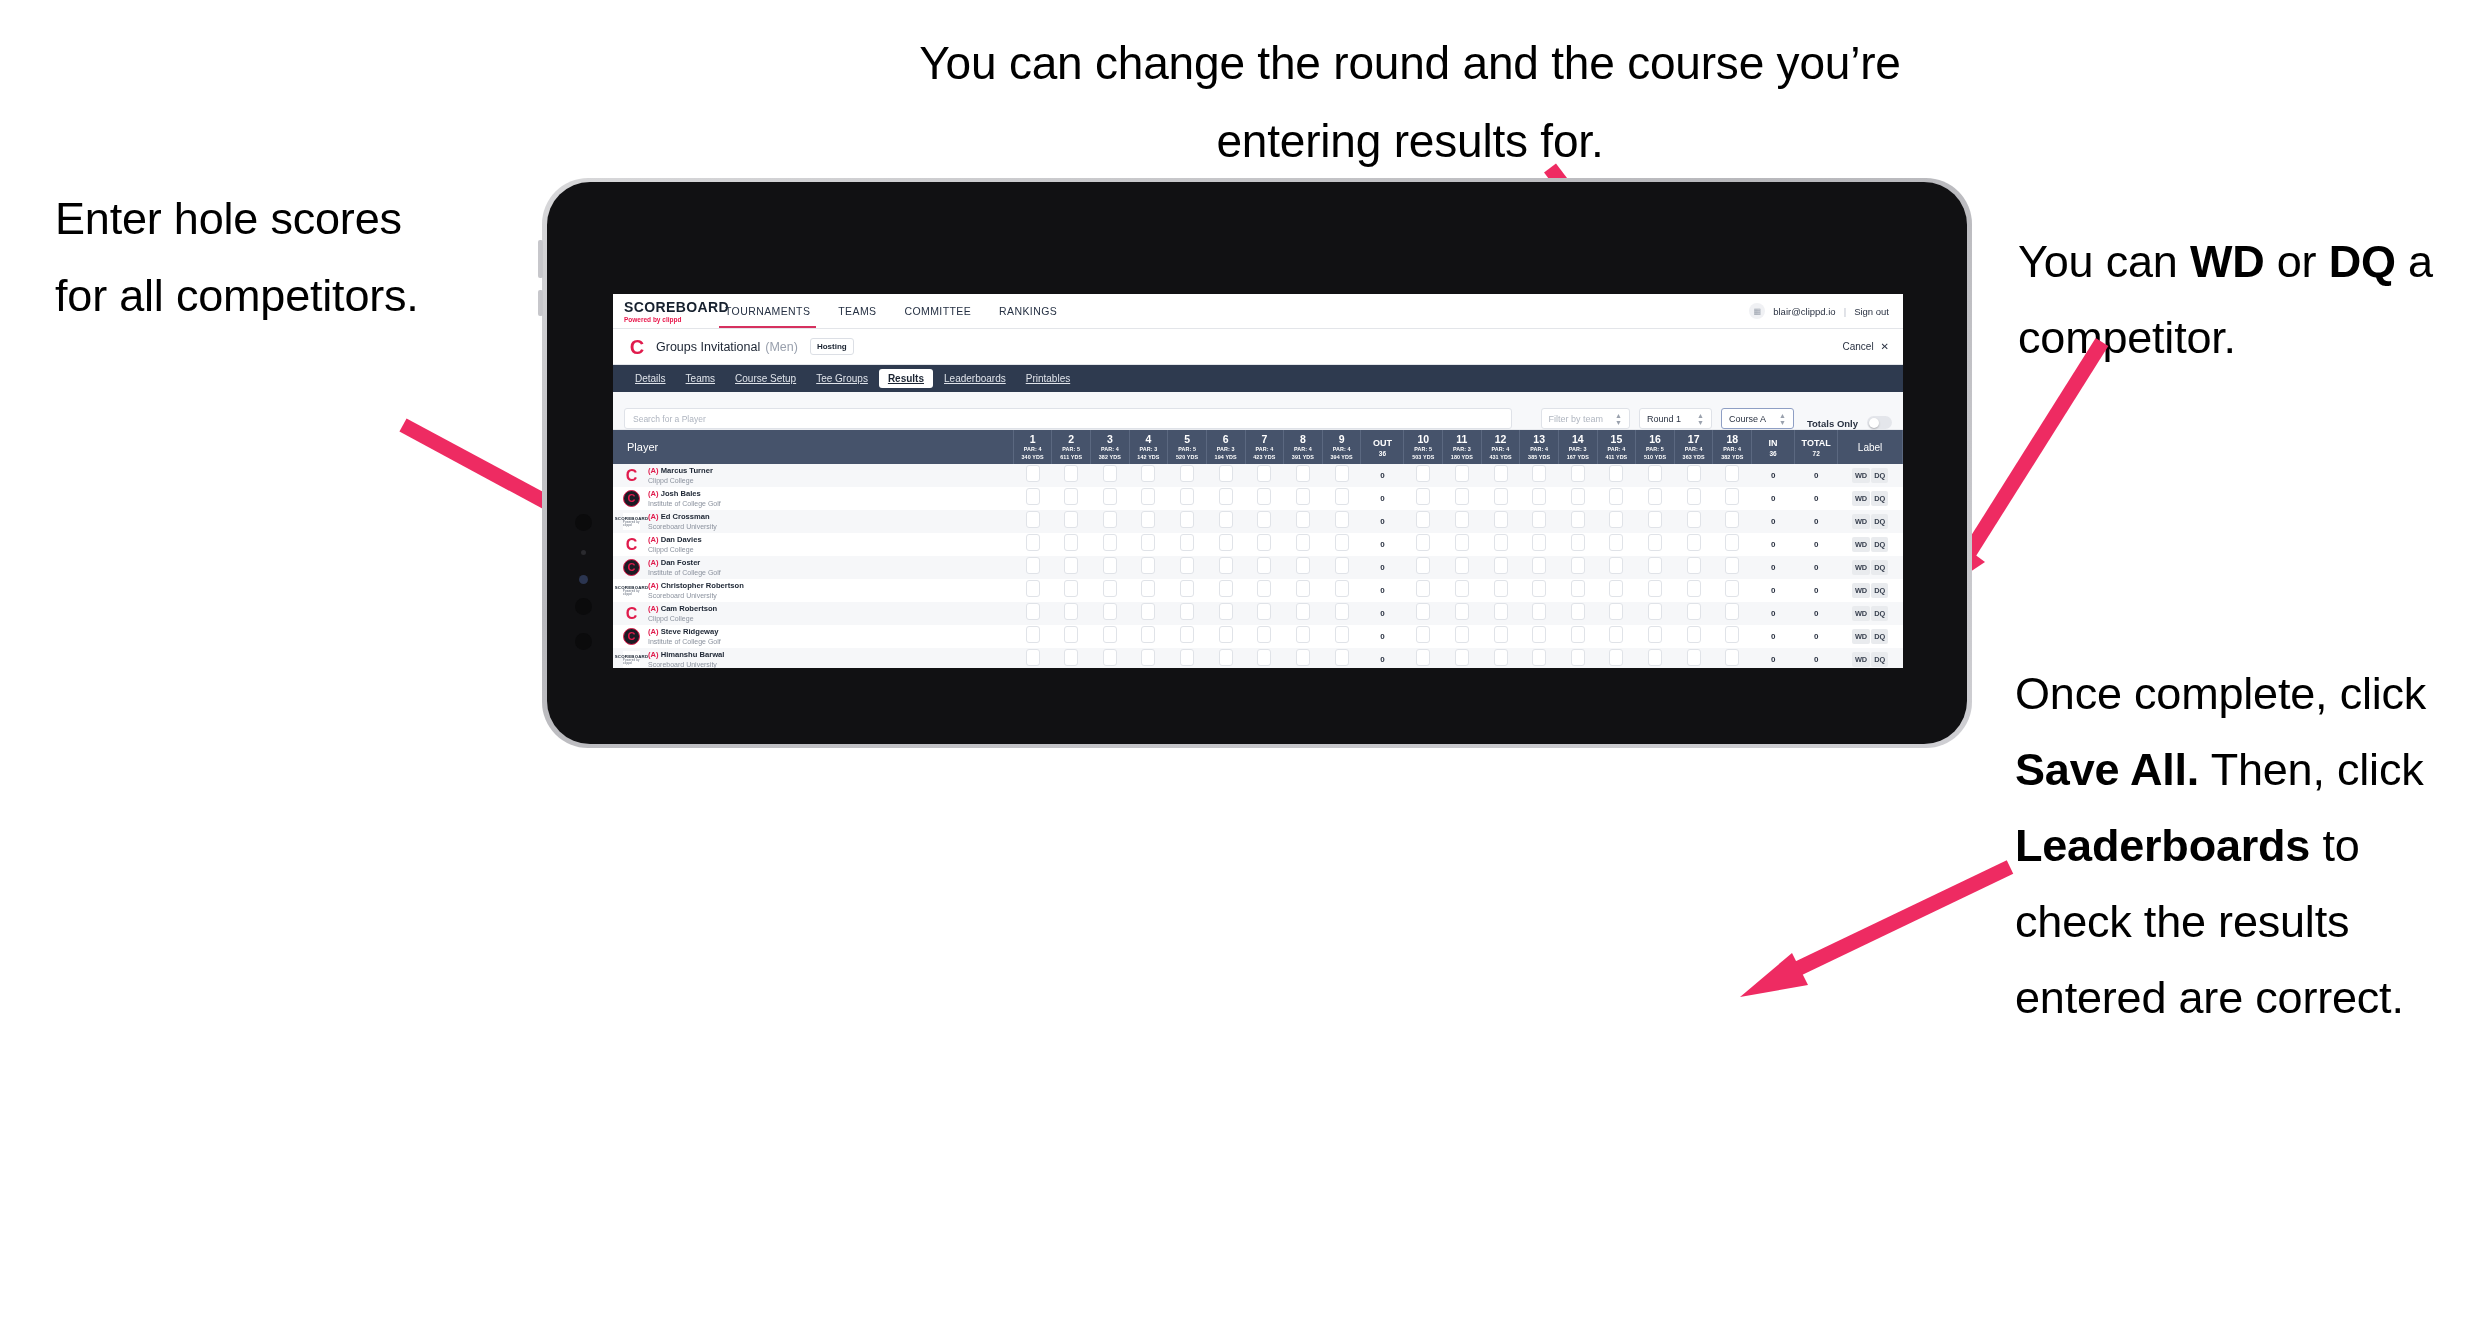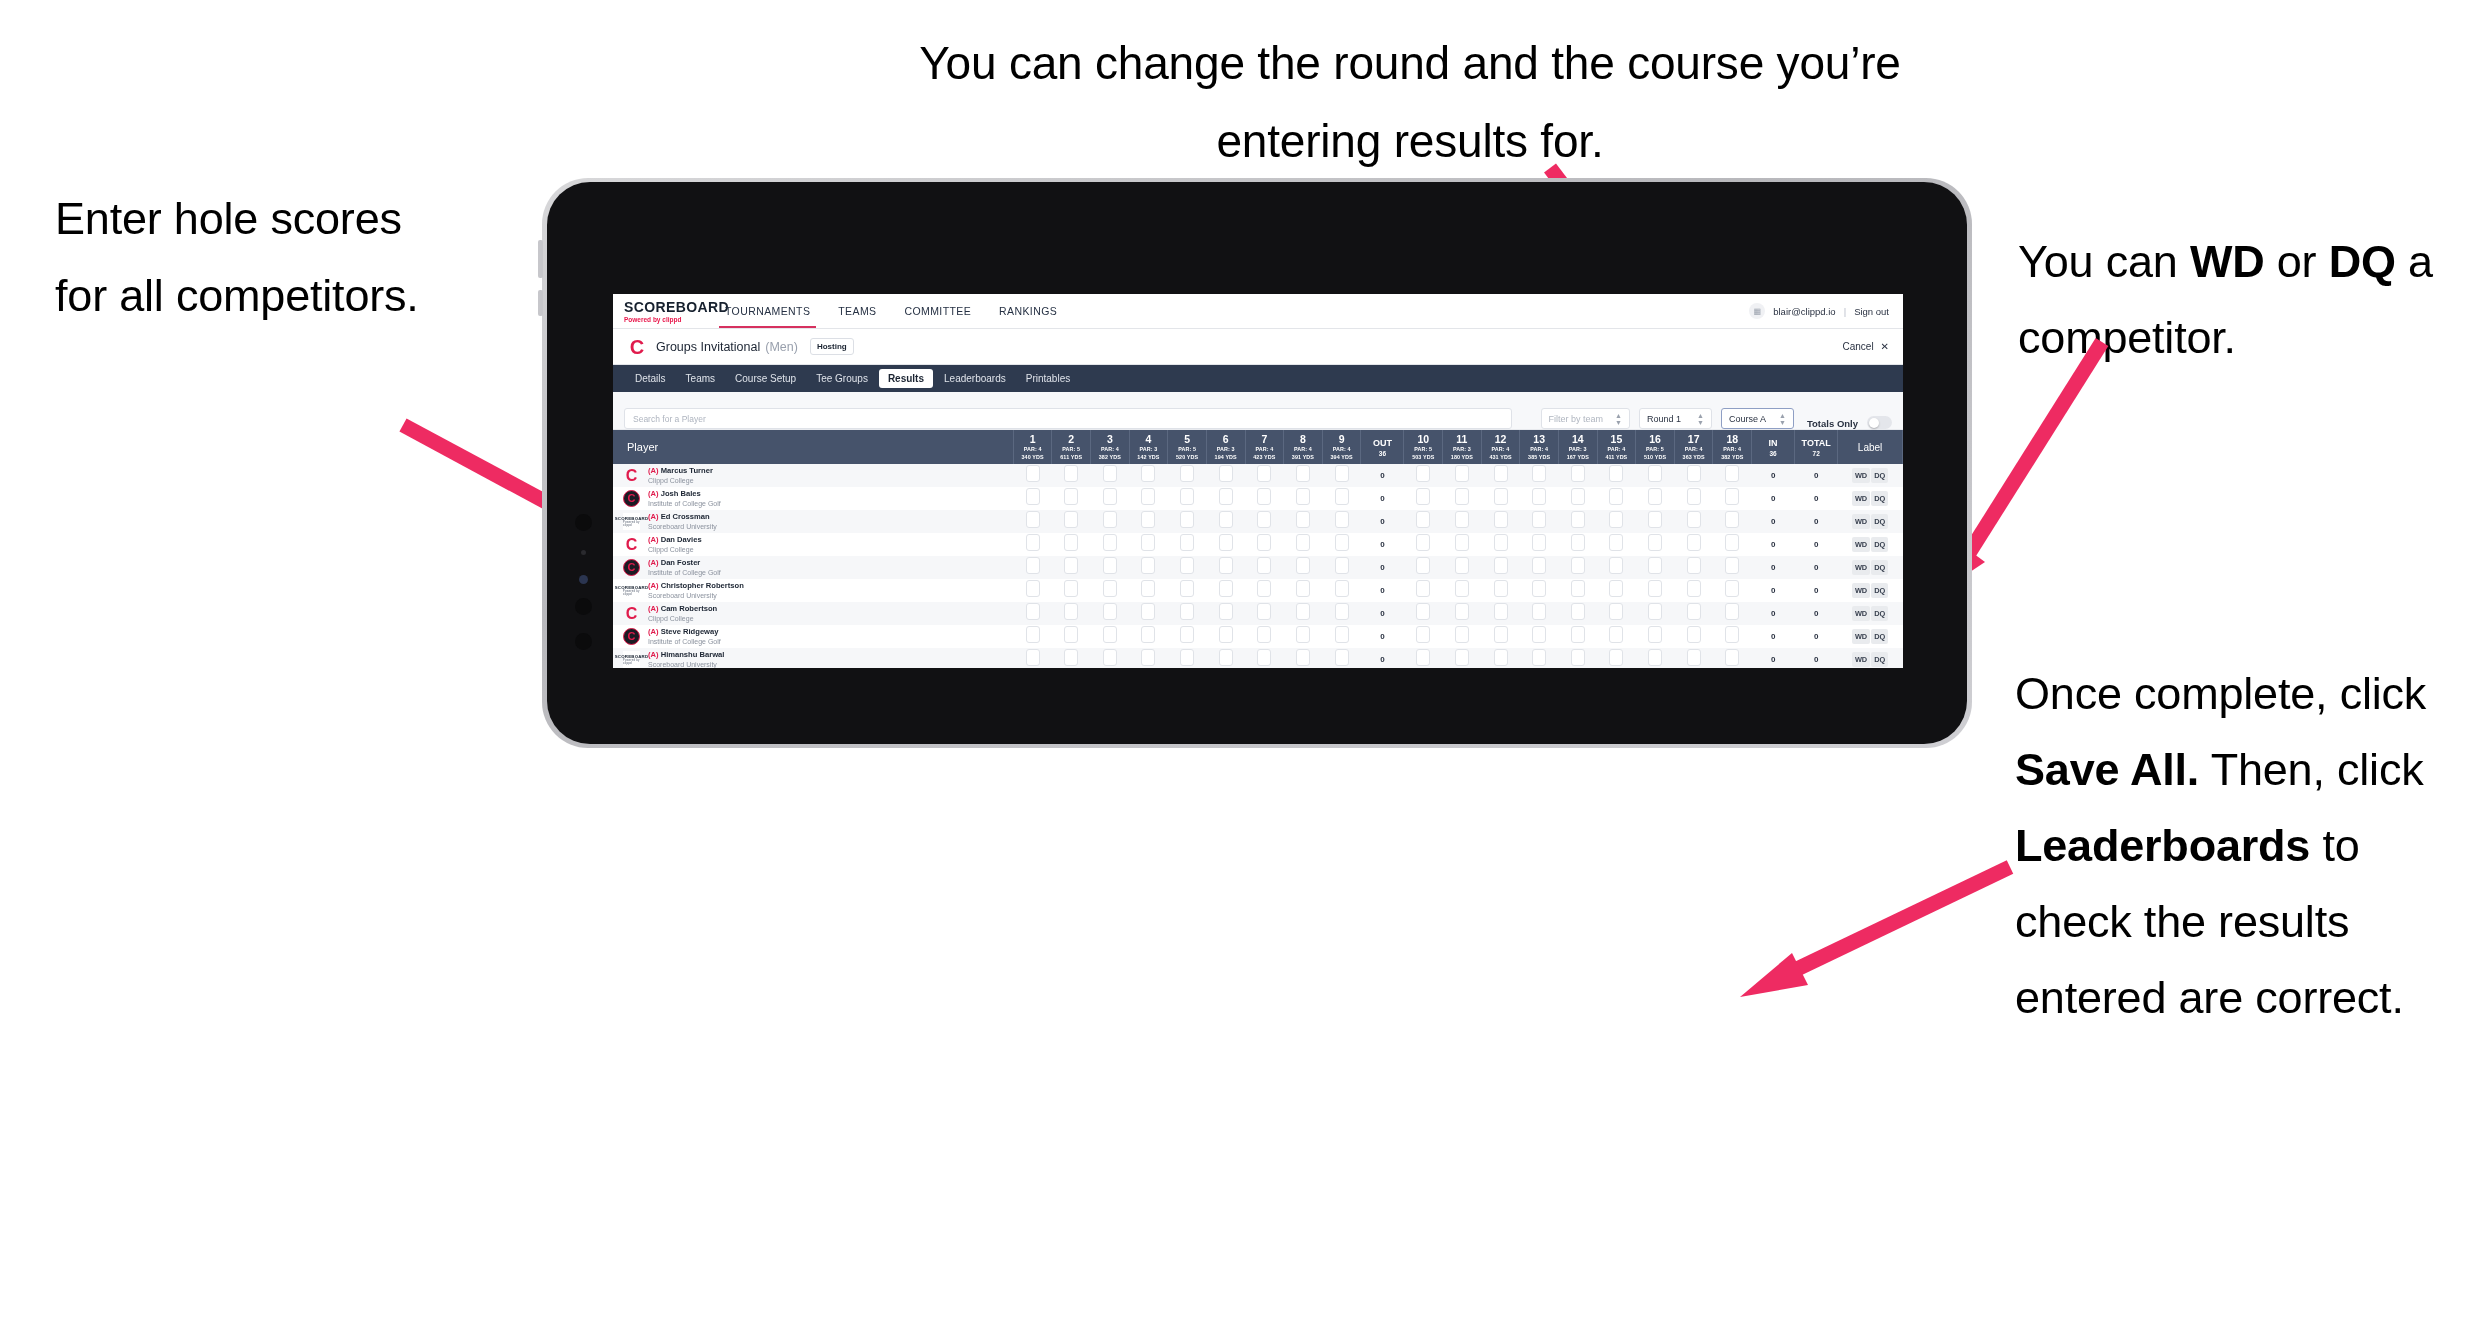--- a/index.html
+++ b/index.html
@@ -118,21 +118,21 @@
     margin-left:12px; font-size:8px; color:#1b2432; font-weight:600;
     border:1px solid #dcdfe5; border-radius:3px; padding:3px 6px; background:#fff;
   }
   #tbar-cancel { margin-left:auto; display:flex; align-items:center; gap:7px; font-size:10px; color:#2a3242; cursor:pointer;}
 
   
   #stabs {
     height: 27px; background:#2e3a4f; display:flex; align-items:center; padding-left: 13px; gap: 2px;
   }
   .stab {
-    font-size:10px; color:#dfe3ea; padding: 4px 9px; border-radius:3px; cursor:pointer;
+    font-size:10px; color:#dfe3ea; padding: 4px 9px; border-radius:3px; cursor:pointer;text-decoration:underline;
   }
   .stab.active { background:#fff; color:#1b2432; font-weight:600; }
 
   
   #fbar {
     height: 38px; background:#f7f8fa; display:flex; align-items:flex-end;
     padding: 0 11px; gap: 9px; border-bottom:1px solid #e8eaee;
   }
   #search-input {
     flex: 1; height: 21px; background:#fff; border:1px solid #dfe2e8; border-radius:3px;

